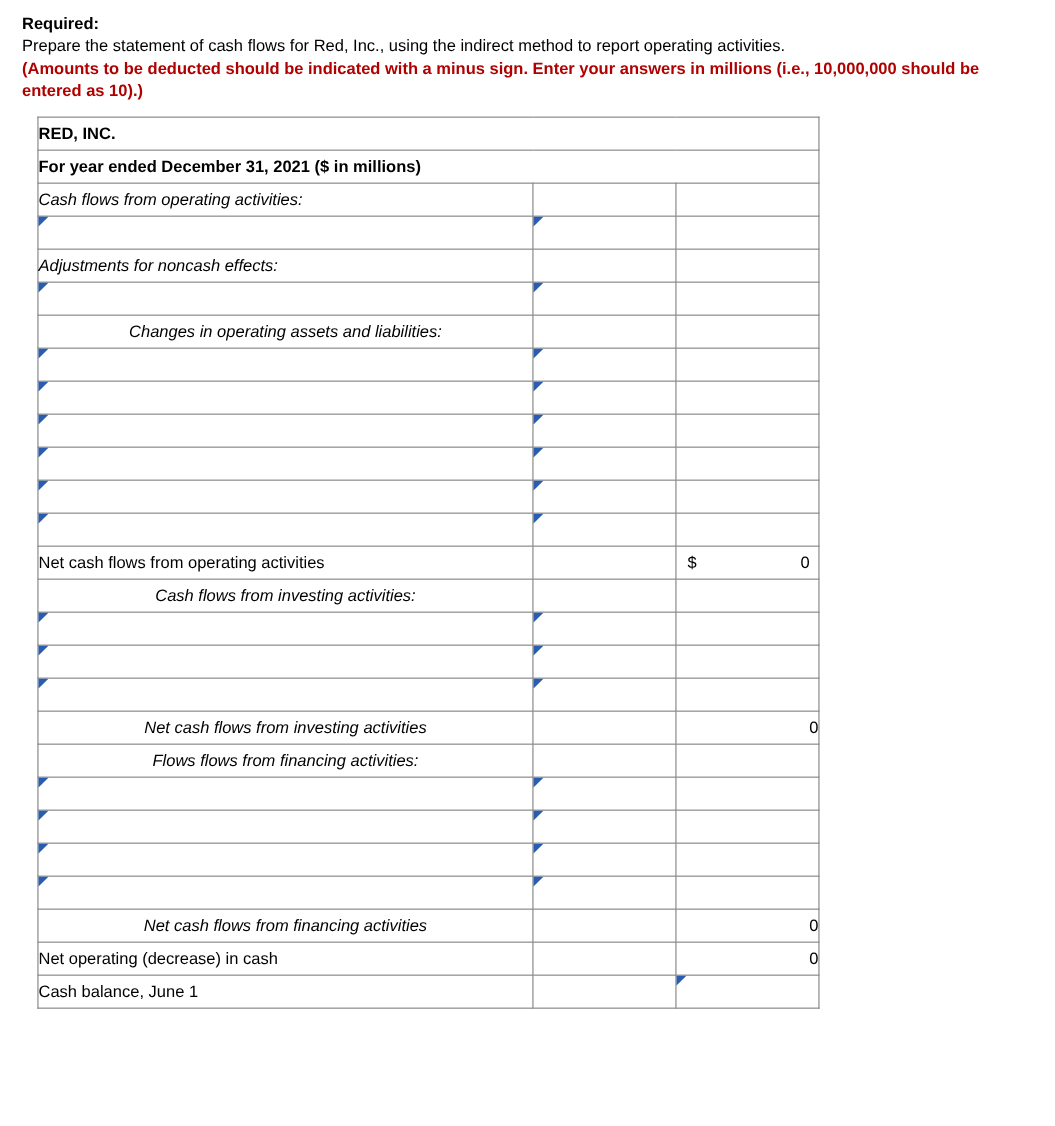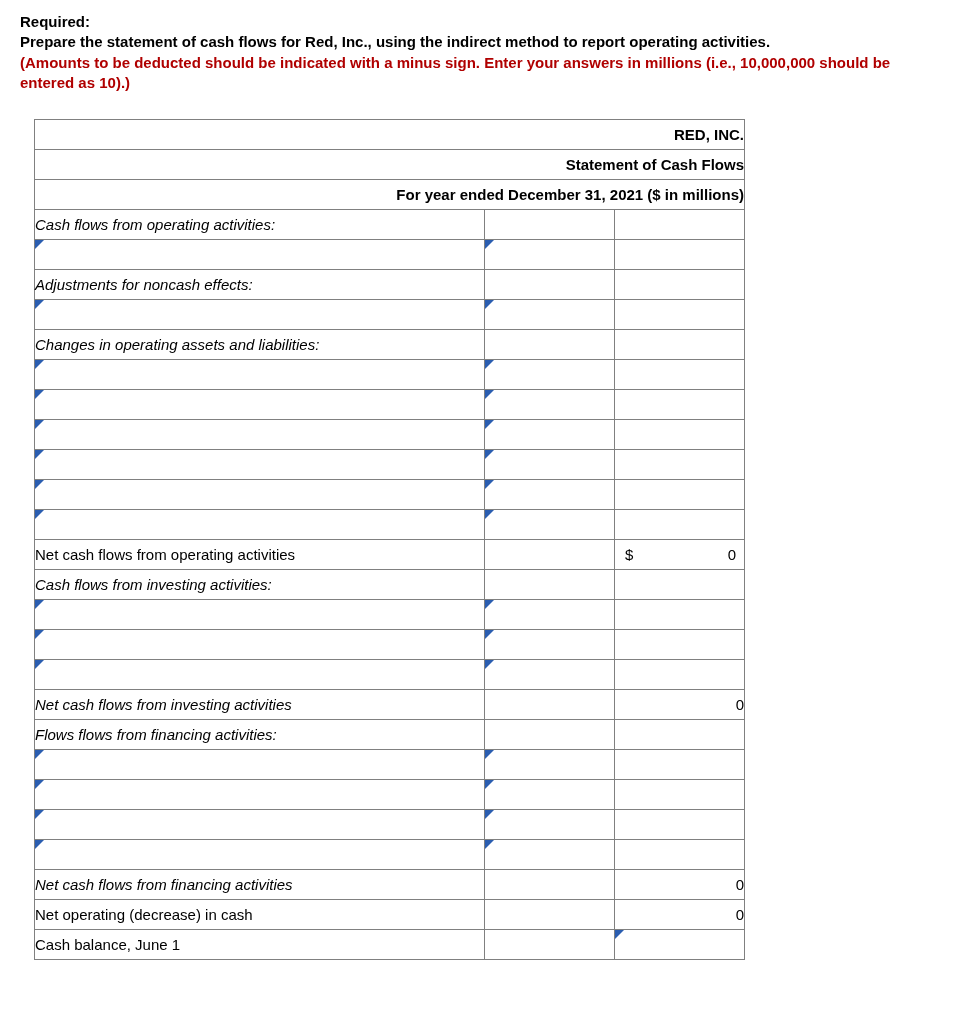--- a/index.html
+++ b/index.html
@@ -6,52 +6,52 @@
   body {
     margin: 0;
     padding: 12px 20px;
     font-family: Arial, Helvetica, sans-serif;
     font-size: 15px;
     color: #000;
     background: #fff;
     width: 959px;
   }
   .instructions .req { font-weight: bold; }
-  .instructions .plain { font-weight: bold; }
+  .instructions .plain { font-weight: normal; }
   .instructions .warn {
     font-weight: bold;
     color: #b00000;
   }
-  .instructions { line-height: 1.35; margin-bottom: 26px; }
+  .instructions { line-height: 1.35; margin-bottom: 13px; }
   table.sheet {
     border-collapse: collapse;
     margin-left: 14px;
     table-layout: fixed;
   }
   table.sheet td {
     border: 1px solid #808080;
     height: 30px;
     vertical-align: middle;
     background: #fff;
     padding: 0;
   }
   td.header-blue {
     background: #7fa9d1;
-    text-align: right;
+    text-align: left;
     font-weight: bold;
   }
   td.section-label {
     font-style: italic;
     padding-left: 6px;
     margin-top: 38px;
   }
   td.indent1 { padding-left: 32px; }
   td.indent2 { padding-left: 48px; margin-left: 37px; }
   td.indent3 { padding-left: 64px; }
-  td.italic { font-style: italic; }
+  td.italic { font-style: italic; text-align: center; }
   td.c1 { width: 450px; }
   td.c2 { width: 130px; }
   td.c3 { width: 130px; }
   td.num {
     text-align: right;
     padding-right: 8px;
   }
   
   .dd {
     position: relative;
@@ -83,23 +83,20 @@
   <span class="warn">(Amounts to be deducted should be indicated with a minus sign. Enter your answers in millions (i.e., 10,000,000 should be entered as 10).)</span>
 </div>
 
 <table class="sheet">
 
   <tbody>
       <tr>
     <td class="c1 header-blue" colspan="3">RED, INC.</td>
   </tr>
   <tr>
-    <td class="c1 header-blue" colspan="3">Statement of Cash Flows</td>
-  </tr>
-  <tr>
     <td class="c1 header-blue" colspan="3">For year ended December 31, 2021 ($ in millions)</td>
   </tr>
 
   <tr>
     <td class="c1 section-label">Cash flows from operating activities:</td>
     <td class="c2"></td>
     <td class="c3"></td>
   </tr>
   <tr>
     <td class="c1">

